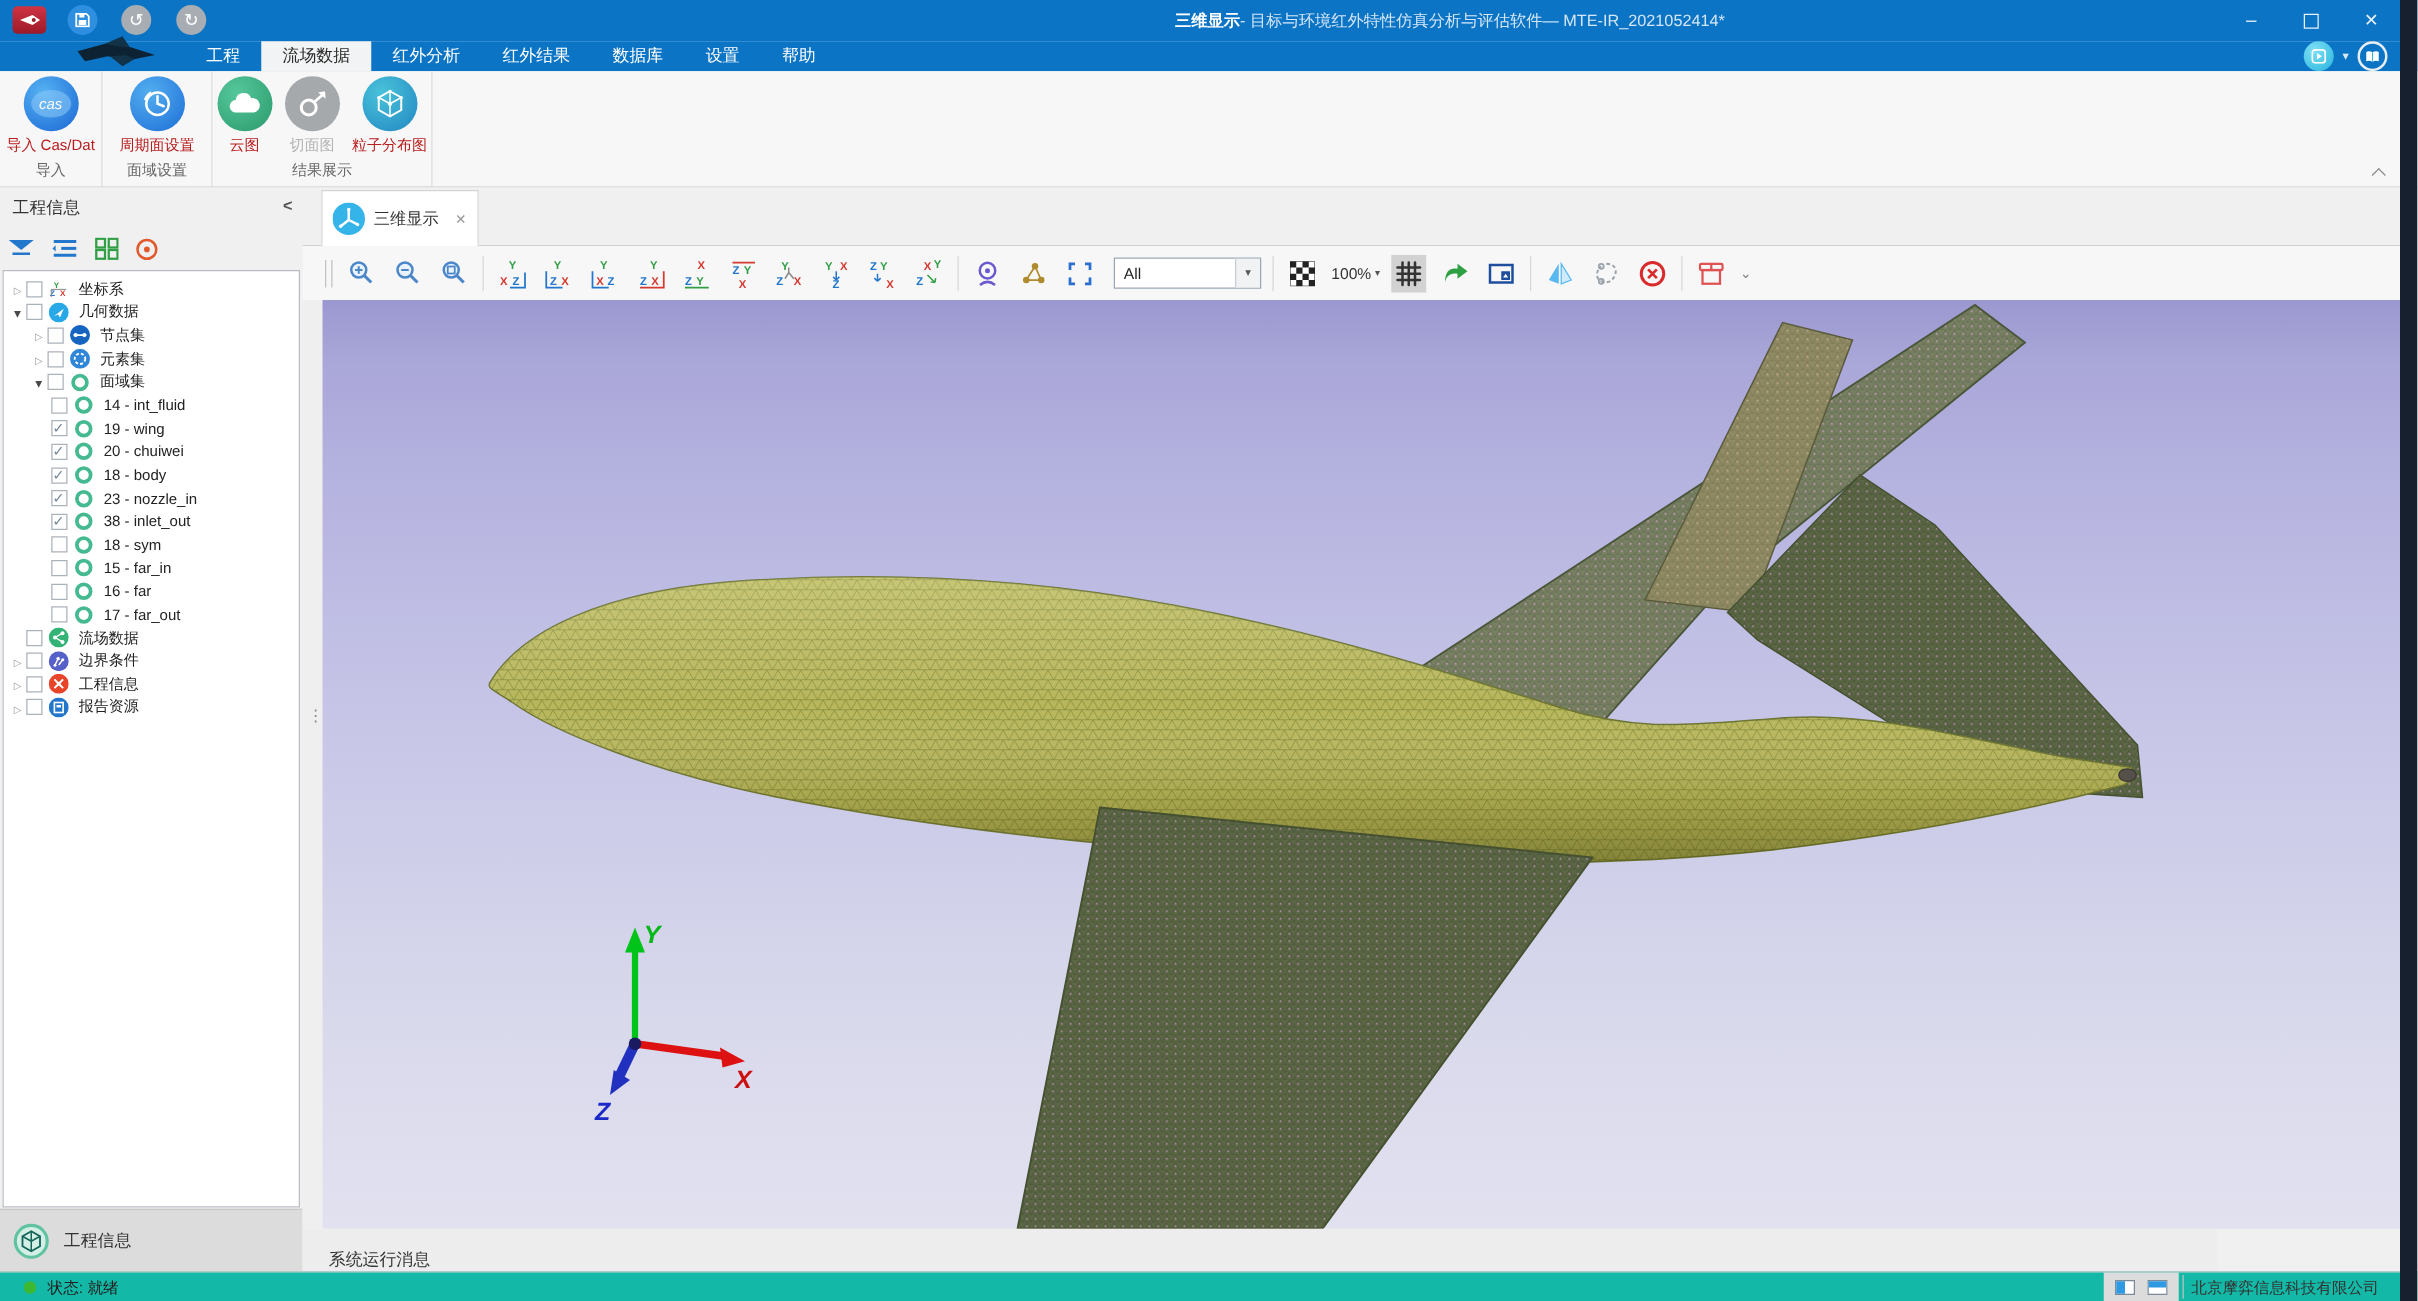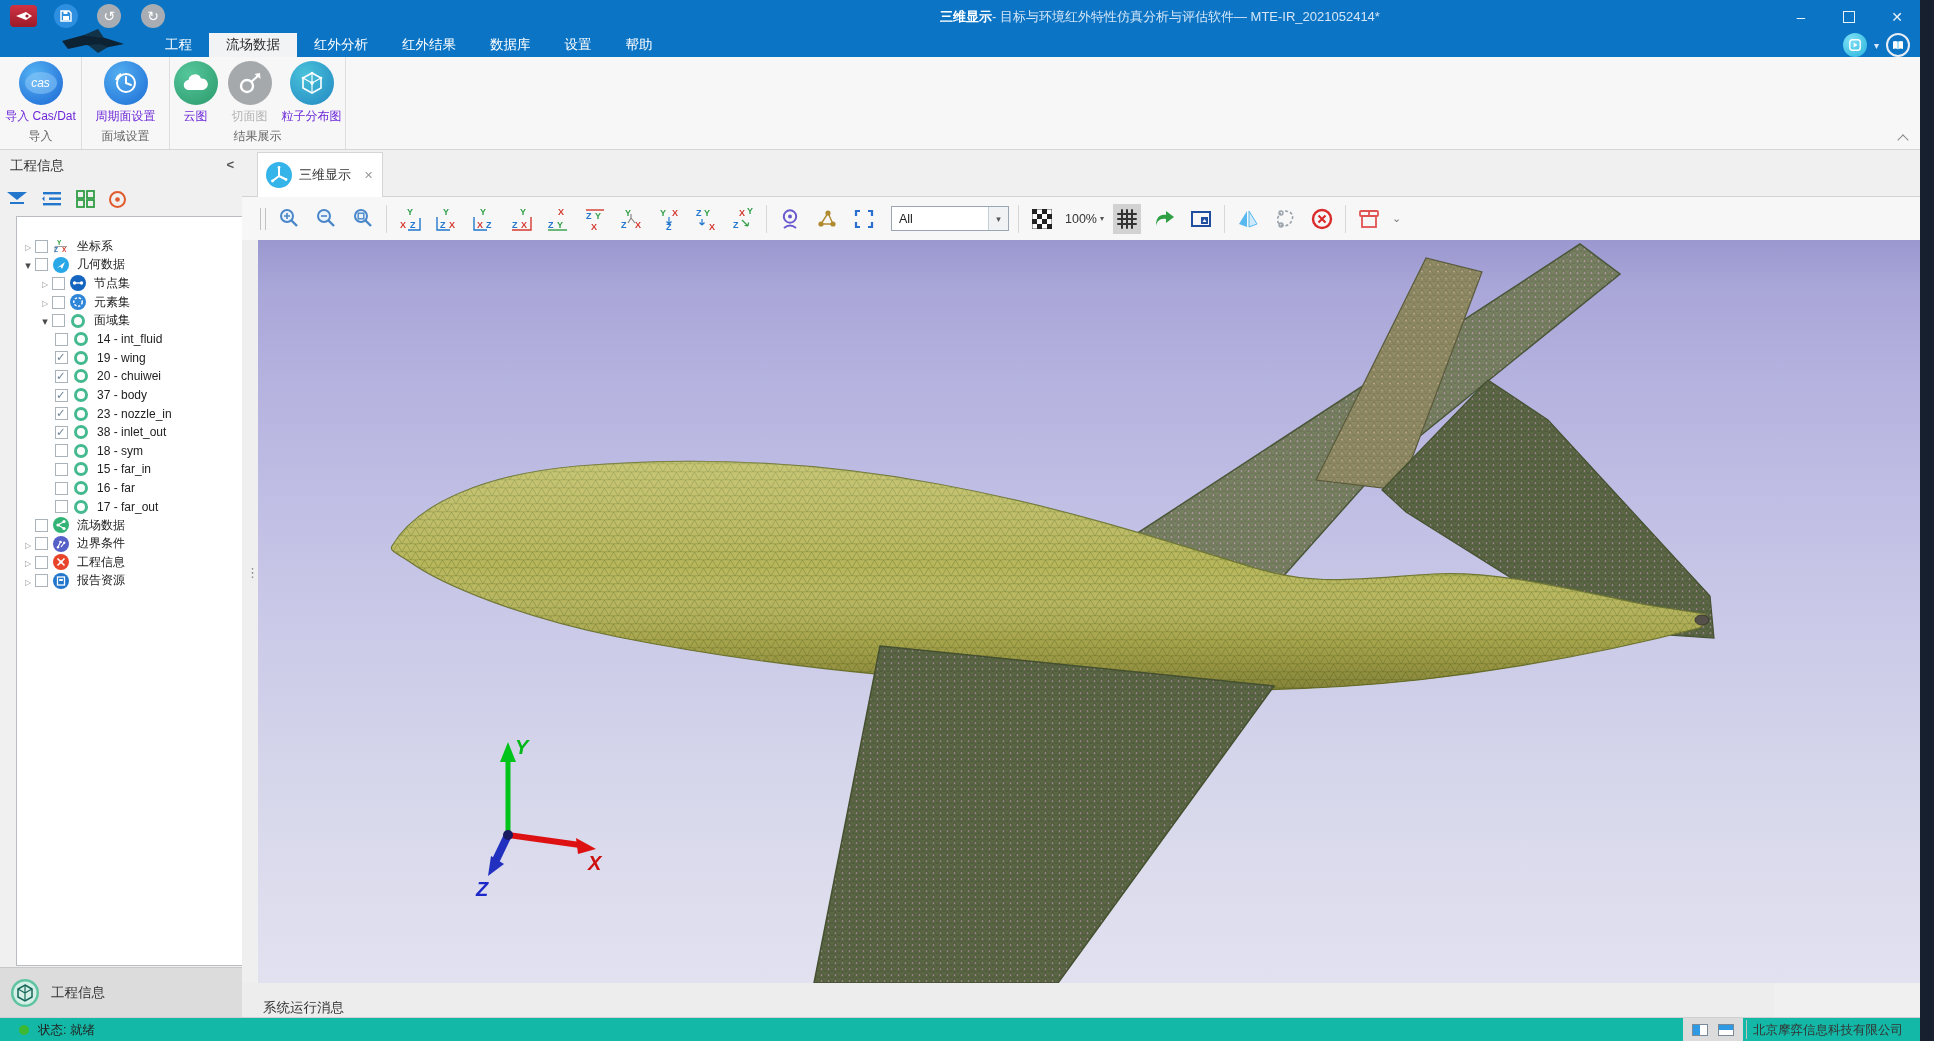--- a/index.html
+++ b/index.html
@@ -45,34 +45,34 @@
   .rbtns{display:flex;justify-content:center;gap:2px;padding-top:4px}
   .rbtn{display:flex;flex-direction:column;align-items:center;width:auto;padding:0 4px;cursor:default}
   .ricon{width:44px;height:44px;border-radius:50%;display:flex;align-items:center;justify-content:center}
   .ric-cas{background:radial-gradient(circle at 35% 30%,#55b2f2,#1a66d4)}
   .ric-cas .inner{width:32px;height:22px;border-radius:50%;background:rgba(140,200,250,.55);
         color:#fff;font-size:12px;font-style:italic;display:flex;align-items:center;justify-content:center}
   .ric-clock{background:radial-gradient(circle at 35% 30%,#53aef0,#1d6ed6)}
   .ric-cloud{background:radial-gradient(circle at 35% 30%,#55c79a,#2b9a6d)}
   .ric-slice{background:#a6a9ac}
   .ric-part{background:radial-gradient(circle at 35% 30%,#49c2da,#2287c2)}
-  .rlabel{font-size:12px;color:#6d28d9;margin-top:3px;white-space:nowrap}
+  .rlabel{font-size:12px;color:#b91c1c;margin-top:3px;white-space:nowrap}
   .rbtn.disabled .rlabel{color:#b3b3b3}
   .rglabel{position:absolute;bottom:4px;left:0;width:100%;text-align:center;font-size:12px;color:#666}
   .rib-collapse{position:absolute;right:26px;top:76px;width:10px;height:10px}
   .rib-collapse::before{content:"";position:absolute;left:1px;top:3px;width:7px;height:7px;
         border-left:1.5px solid #8a8a8a;border-top:1.5px solid #8a8a8a;transform:rotate(45deg)}
   
   .lpanel{position:absolute;left:0;top:150px;width:242px;height:867px;background:#f0f0f0}
   .lp-header{position:absolute;left:0;top:0;width:242px;height:32px}
   .lp-title{position:absolute;left:10px;top:7px;font-size:13.5px;color:#333}
   .lp-collapse{position:absolute;right:8px;top:7px;font-size:13px;color:#555;font-weight:bold;cursor:default}
   .lp-tools{position:absolute;left:6px;top:34px;height:30px;display:flex;align-items:center;gap:13px}
-  .lp-tree{position:absolute;left:16px;top:66px;width:238px;height:750px;background:#fff;
-           border:1px solid #b9bdc2;box-sizing:border-box;padding-top:20px;overflow:hidden}
+  .lp-tree{position:absolute;left:2px;top:66px;width:238px;height:750px;background:#fff;
+           border:1px solid #b9bdc2;box-sizing:border-box;padding-top:5px;overflow:hidden}
   .trow{height:18.6px;display:flex;align-items:center;font-size:12px;color:#222;cursor:default}
   .trow.lv0{padding-left:4px}.trow.lv1{padding-left:21px}.trow.lv2{padding-left:38px}
   .exp{width:14px;flex:0 0 14px;text-align:center}
   .exp.collapsed::before{content:"▷";font-size:8px;color:#9a9a9a}
   .exp.expanded::before{content:"▾";font-size:11px;color:#4a4a4a}
   .cb{width:13px;height:13px;flex:0 0 13px;border:1px solid #aab2ba;background:#fff;margin-right:5px;
       position:relative;box-sizing:border-box}
   .cb.checked::after{content:"✓";position:absolute;left:0px;top:-2px;font-size:11.5px;color:#71869b}
   .tic{width:16px;height:16px;flex:0 0 16px;margin-right:8px;display:flex;align-items:center;justify-content:center}
   .ring{width:14px;height:14px;border-radius:50%;border:3.4px solid #45b98f;box-sizing:border-box}
@@ -374,21 +374,21 @@
       <span class="tic">
           <span class="ring"></span>
         </span>
       <span class="tl">20 - chuiwei</span>
     </div>
     <div class="trow lv2">
       <span class="cb checked"></span>
       <span class="tic">
           <span class="ring"></span>
         </span>
-      <span class="tl">37 - body</span>
+      <span class="tl">18 - body</span>
     </div>
     <div class="trow lv2">
       <span class="cb checked"></span>
       <span class="tic">
           <span class="ring"></span>
         </span>
       <span class="tl">23 - nozzle_in</span>
     </div>
     <div class="trow lv2">
       <span class="cb checked"></span>

